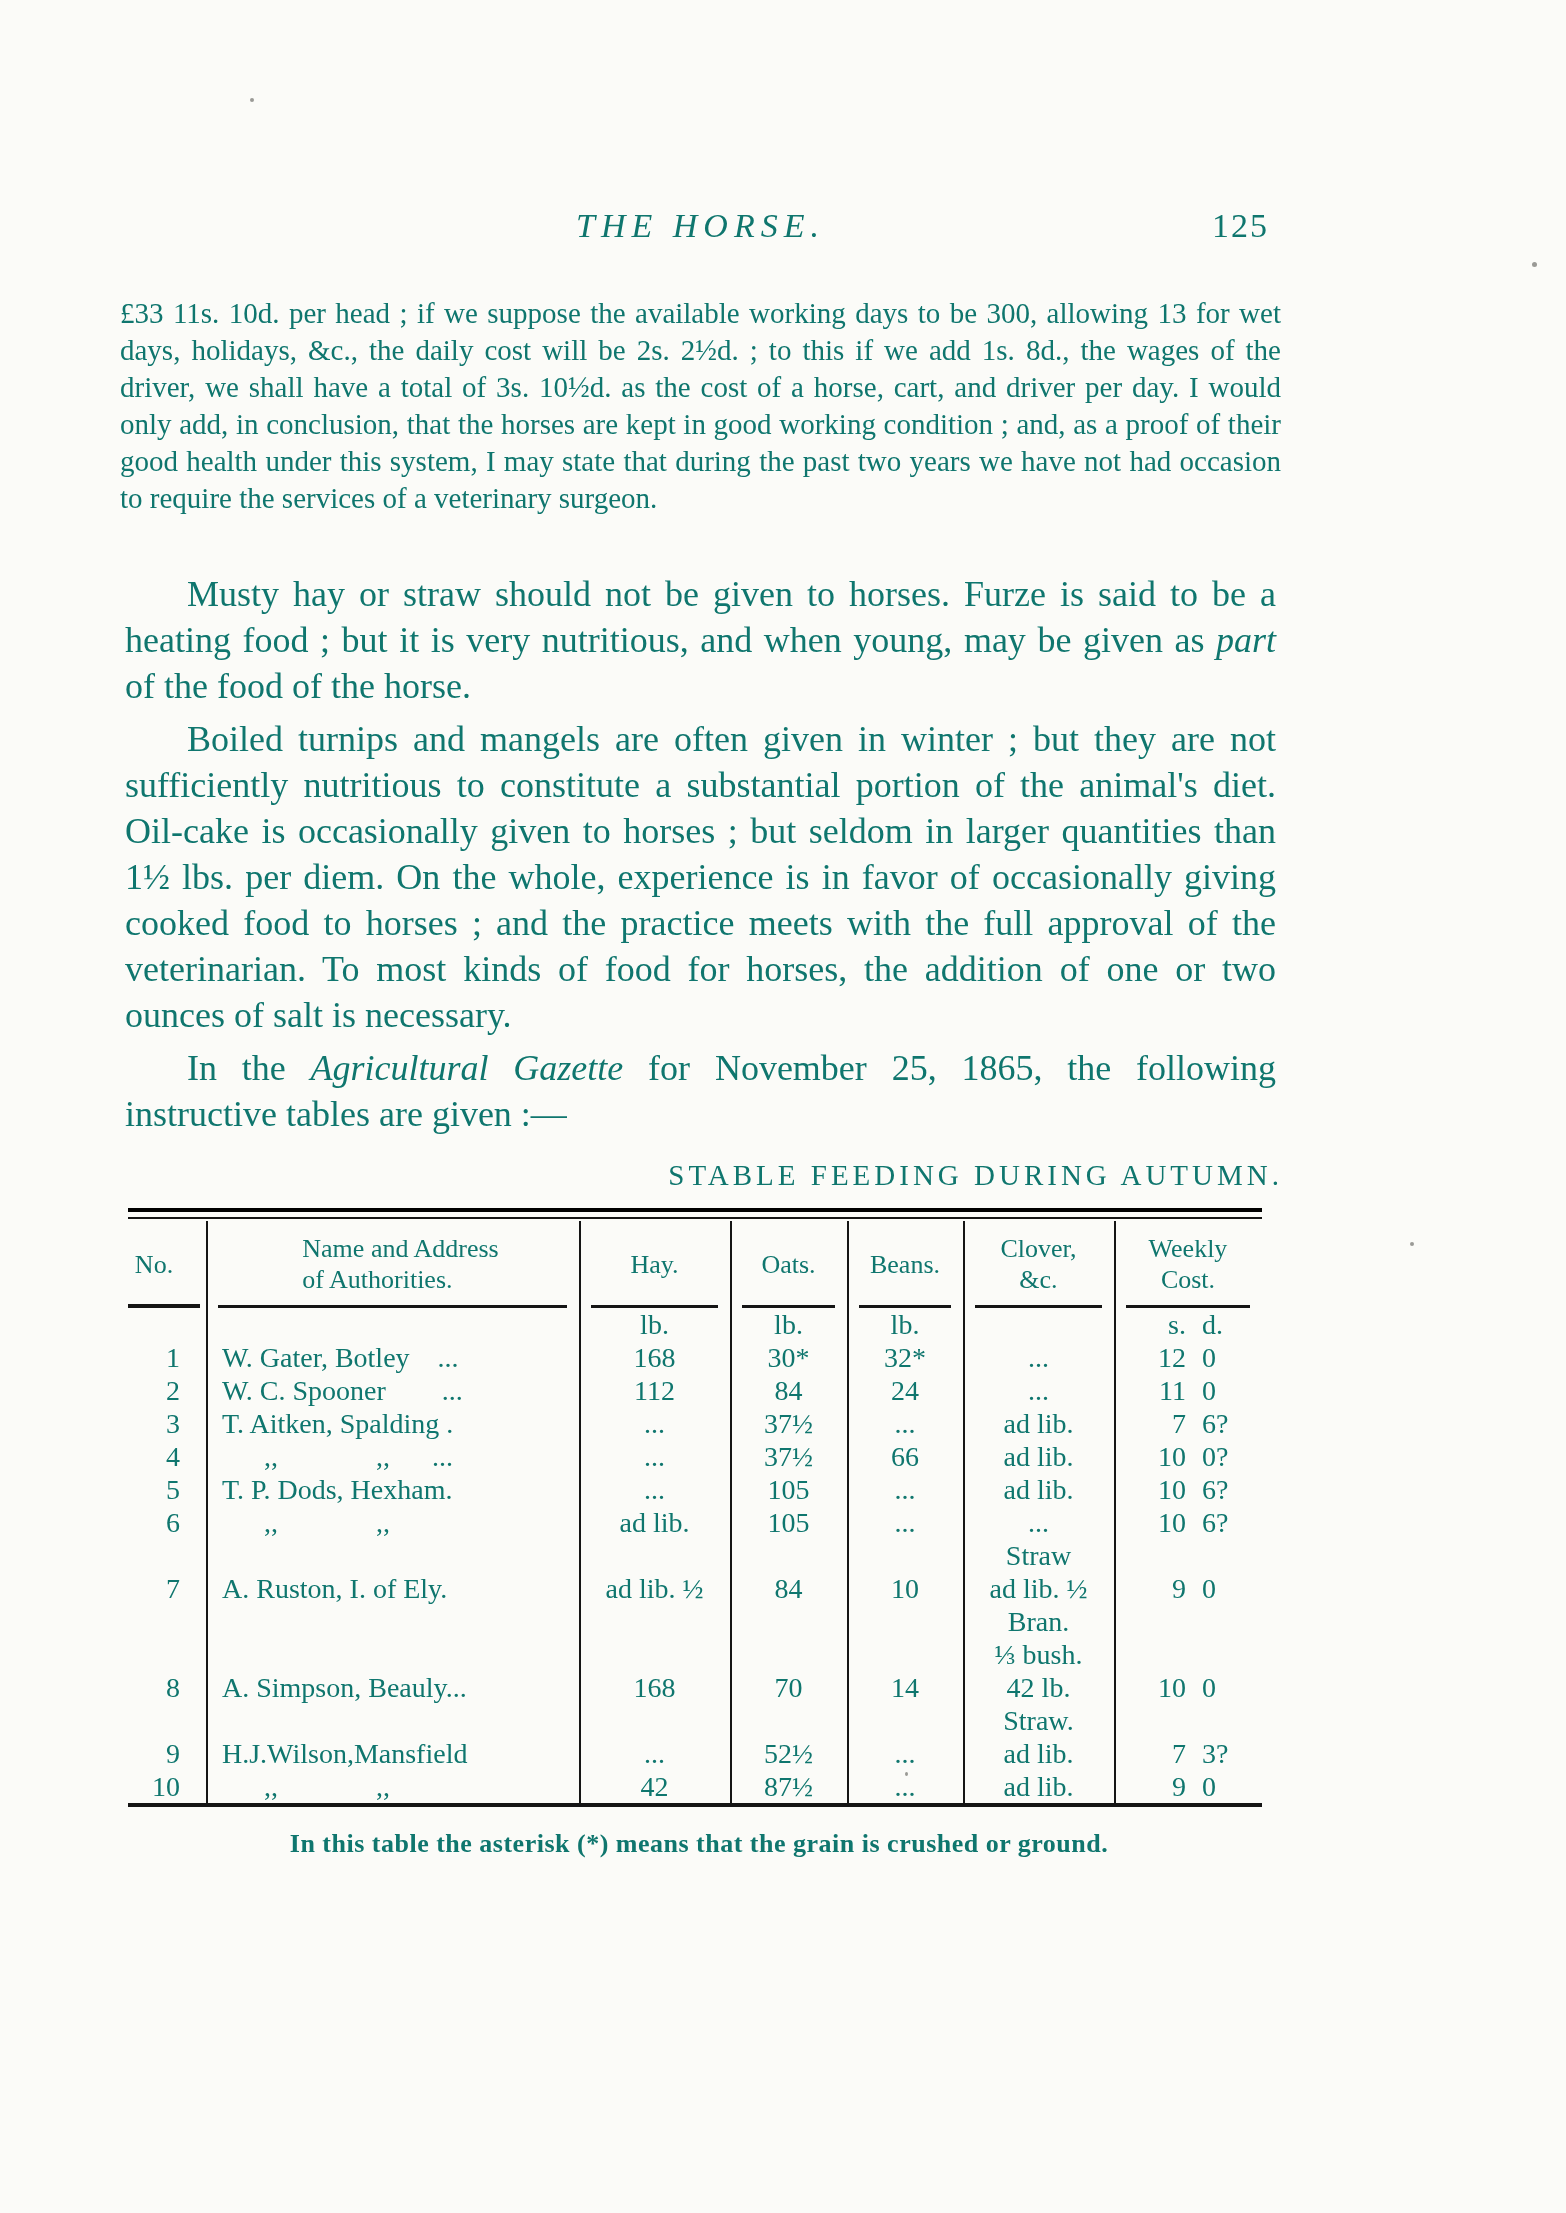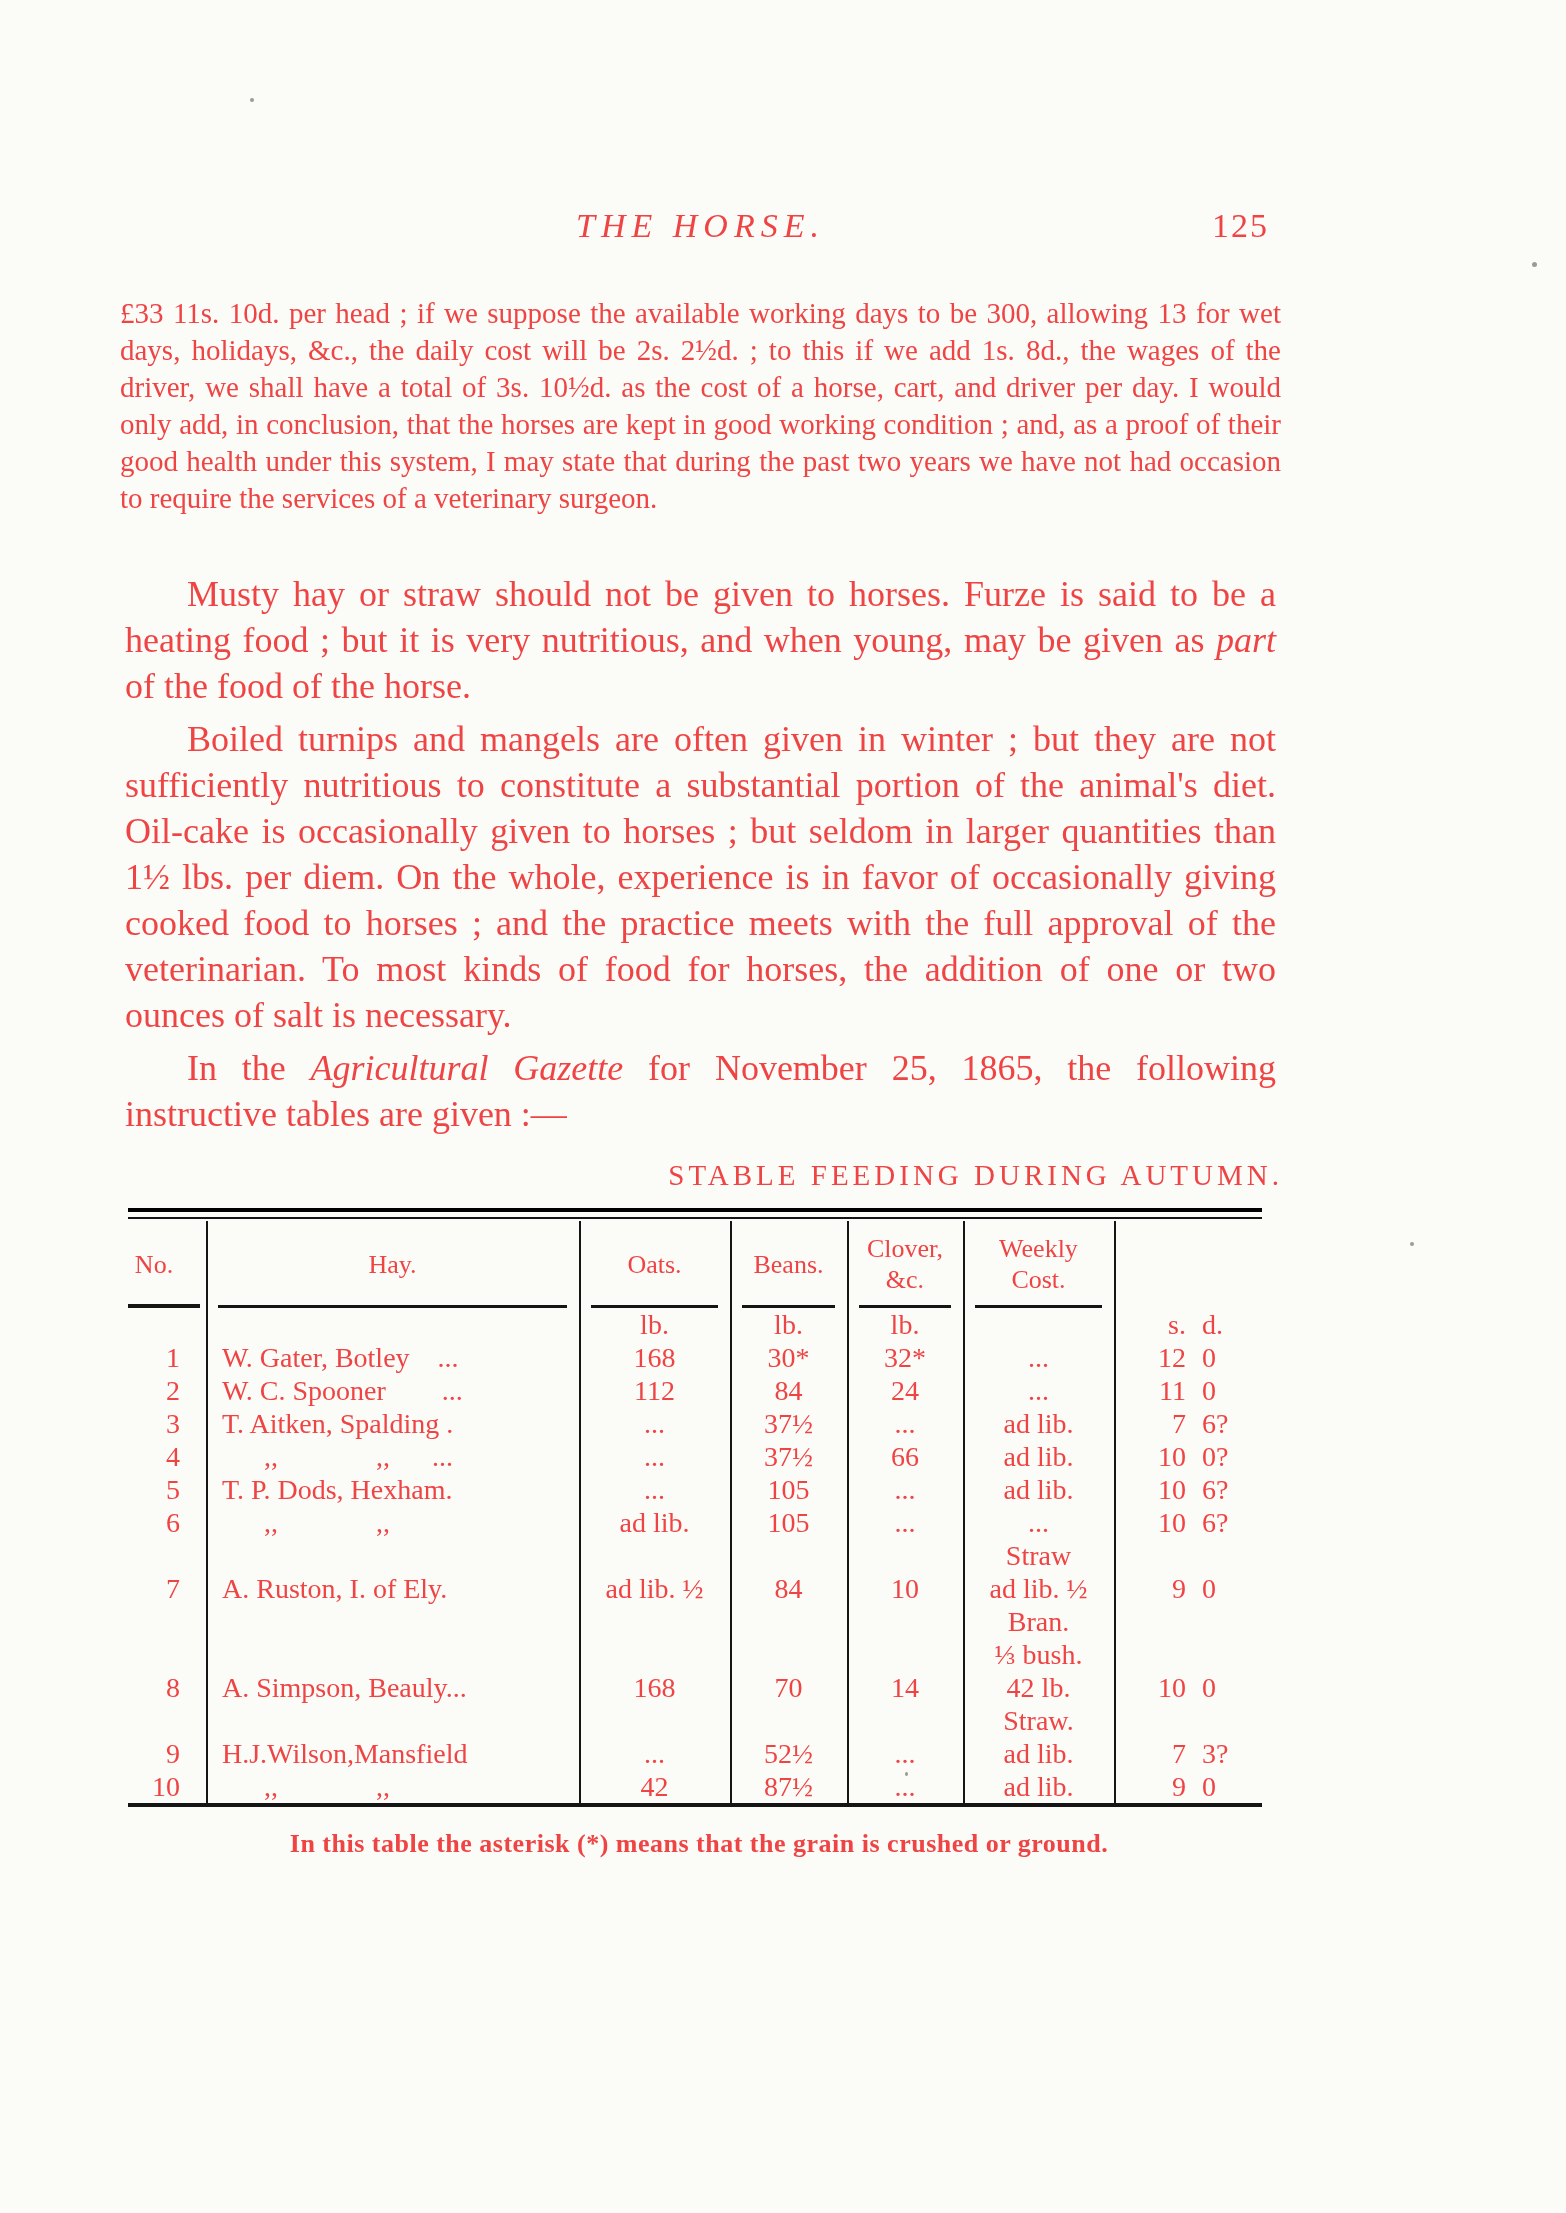--- a/index.html
+++ b/index.html
@@ -1,16 +1,16 @@
 <!DOCTYPE html>
 <html><head>
 <meta charset="utf-8">
 <style>
   html,body{margin:0;padding:0;background:#fbfbf8;width:1566px;height:2213px;overflow:hidden;}
-  #page{position:relative;width:1566px;height:2213px;background:#fbfbf8;color:#ef4444;
+  #page{position:relative;width:1566px;height:2213px;background:#fbfbf8;color:#0f766e;
         font-family:"Liberation Serif","DejaVu Serif",serif;}
   #content{position:absolute;left:118px;top:0;width:1165px;}
 
   
   .running-head{position:relative;margin-top:207px;height:48px;}
   .rh-title{display:block;text-align:center;font-style:italic;font-size:34px;letter-spacing:6px;}
   .rh-page{position:absolute;right:14px;top:0;font-size:34px;letter-spacing:2px;}
 
   
   .para-sm{margin:40px 2px 0 2px;font-size:29px;line-height:37px;text-align:justify;}
@@ -70,20 +70,22 @@
     <div class="tbl">
       <div class="vrule v1"></div>
       <div class="vrule v2"></div>
       <div class="vrule v3"></div>
       <div class="vrule v4"></div>
       <div class="vrule v5"></div>
       <div class="vrule v6"></div>
 
       <div class="tgrid header">
         <div class="hcell c-no">No.</div>
+        <div class="hcell c-name">Name and Address
+of Authorities.</div>
         <div class="hcell c-hay">Hay.</div>
         <div class="hcell c-oats">Oats.</div>
         <div class="hcell c-beans">Beans.</div>
         <div class="hcell c-clover">Clover,
 &amp;c.</div>
         <div class="hcell c-cost2">Weekly
 Cost.</div>
       </div>
 
       <div class="tgrid body">

